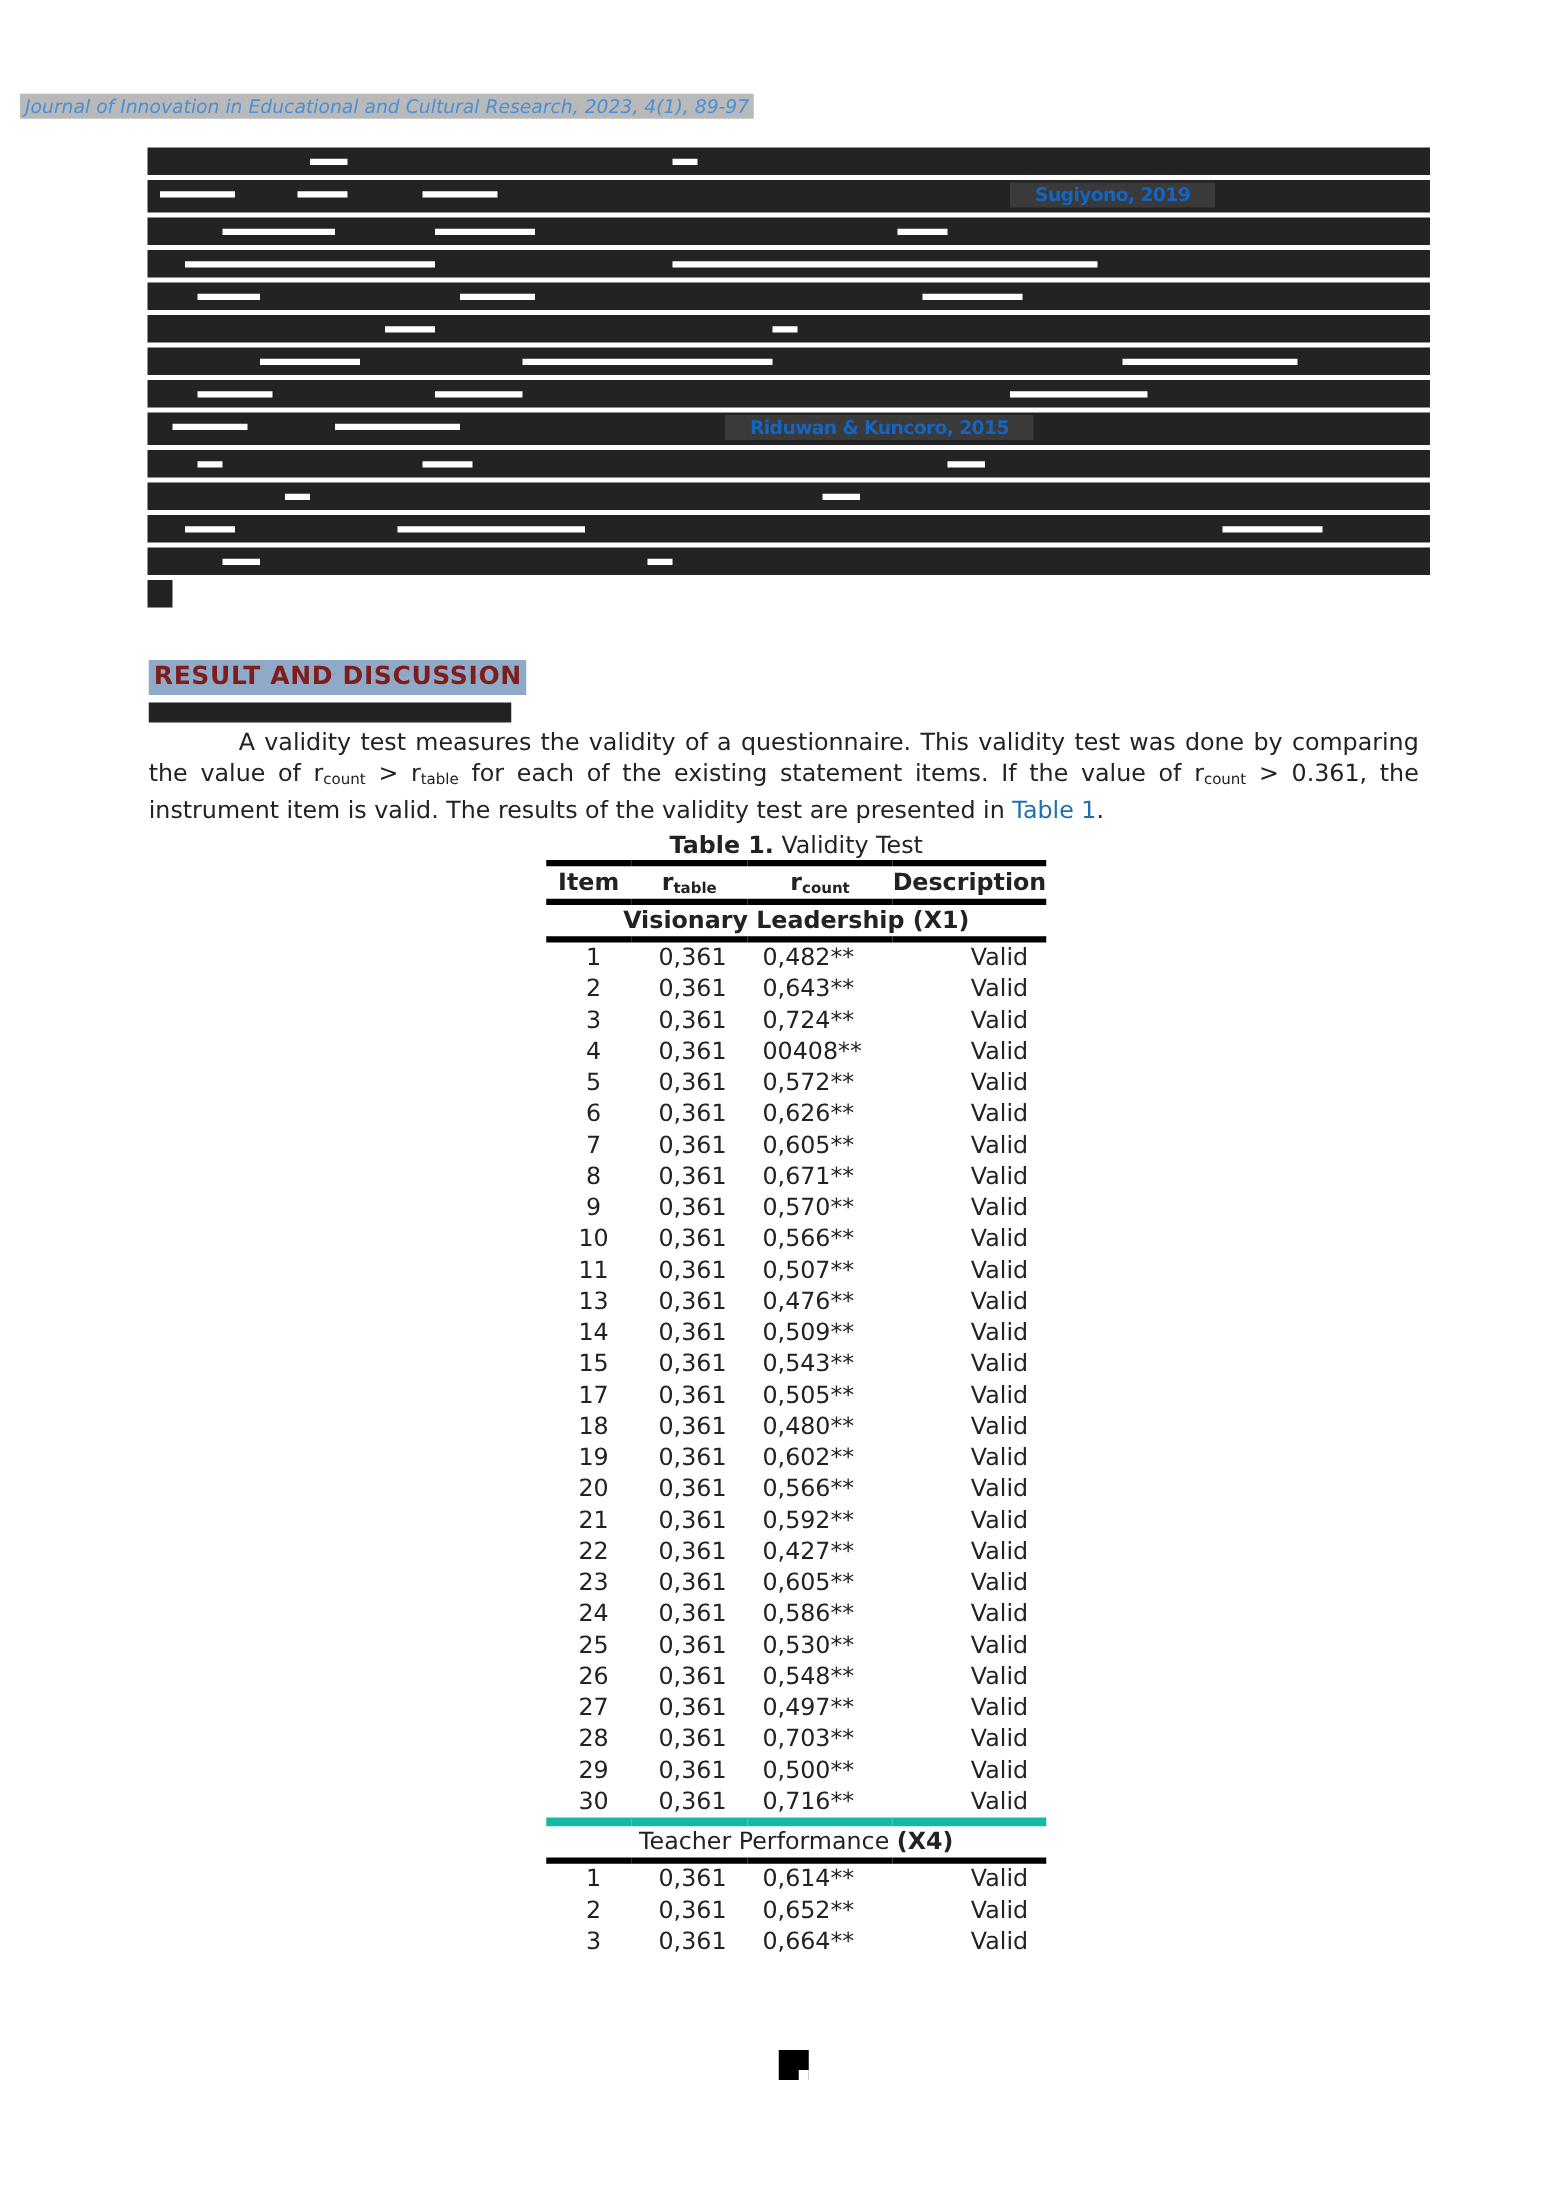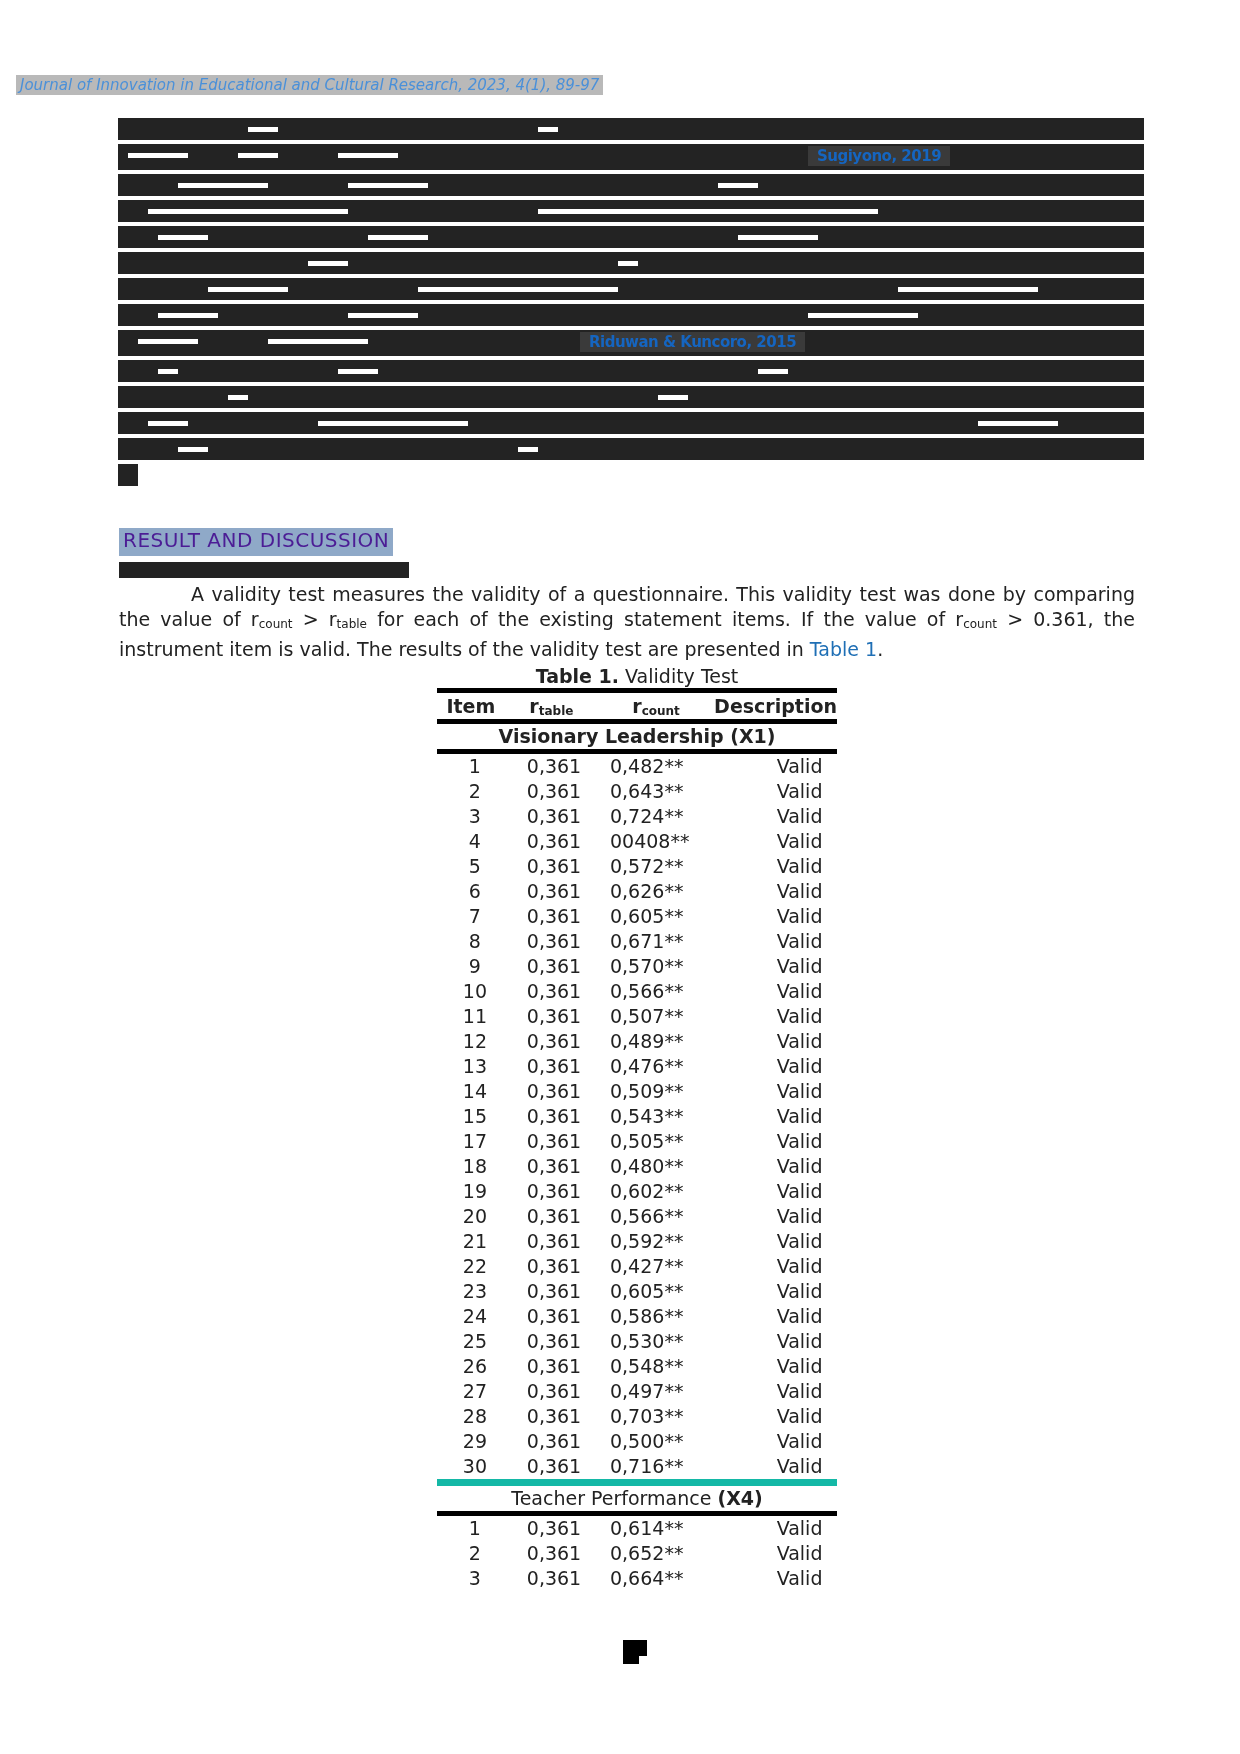--- a/index.html
+++ b/index.html
@@ -7,25 +7,25 @@
          font-family: "DejaVu Sans", sans-serif; color: #222; }
   .running-header { position: absolute; top: 76px; left: 16px; width: 1112px; text-align: left;
          font-size: 15px; color: #5b9bd5; font-style: italic; }
   .running-header span { background: #b9b9b9; padding: 1px 4px; color: #4a90d9; }
 
   
   .redacted { position: absolute; left: 118px; width: 1026px; }
   .rline { height: 22px; background: #232323; margin-bottom: 4px; position: relative; }
   .rline.short { width: 20px; }
   .rline .gap { position: absolute; top: 9px; height: 5px; background: #fff; }
-  .cite { position: absolute; top: 2px; height: 20px; line-height: 20px; padding: 0 9px;
+  .cite { position: absolute; top: 2px; height: 20px; line-height: 20px; padding: 0 20px;
           background: #3a3a3a; color: #1565c0; font-size: 15px; font-weight: bold; letter-spacing: -0.5px; }
 
   .section-heading { position: absolute; top: 528px; left: 119px; height: 28px; line-height: 24px;
-          padding: 0 4px; background: #8fa9c8; color: #4c1d95; font-weight: normal; font-size: 20px; letter-spacing: 0.5px; }
+          padding: 0 4px; background: #8fa9c8; color: #7f1d1d; font-weight: bold; font-size: 20px; letter-spacing: 0.5px; }
   .subheading-redacted { position: absolute; top: 562px; left: 119px; width: 290px; height: 16px; background: #232323; }
 
   .para { position: absolute; top: 582px; left: 119px; width: 1016px; font-size: 19px; line-height: 25px; color: #222;
           text-align: justify; }
   .para .indent { display: inline-block; width: 72px; }
   .para sub { font-size: 12px; vertical-align: -2px; }
   .para .link { color: #1f6fb5; }
 
   .table-wrap { position: absolute; top: 664px; left: 437px; width: 400px; }
   .caption { text-align: center; font-size: 19px; line-height: 24px; }
@@ -199,26 +199,20 @@
           <td class="c-count">0,566**</td>
           <td class="c-desc">Valid</td>
         </tr>
         <tr>
           <td class="c-item">11</td>
           <td class="c-table">0,361</td>
           <td class="c-count">0,507**</td>
           <td class="c-desc">Valid</td>
         </tr>
         <tr>
-          <td class="c-item">12</td>
-          <td class="c-table">0,361</td>
-          <td class="c-count">0,489**</td>
-          <td class="c-desc">Valid</td>
-        </tr>
-        <tr>
           <td class="c-item">13</td>
           <td class="c-table">0,361</td>
           <td class="c-count">0,476**</td>
           <td class="c-desc">Valid</td>
         </tr>
         <tr>
           <td class="c-item">14</td>
           <td class="c-table">0,361</td>
           <td class="c-count">0,509**</td>
           <td class="c-desc">Valid</td>

